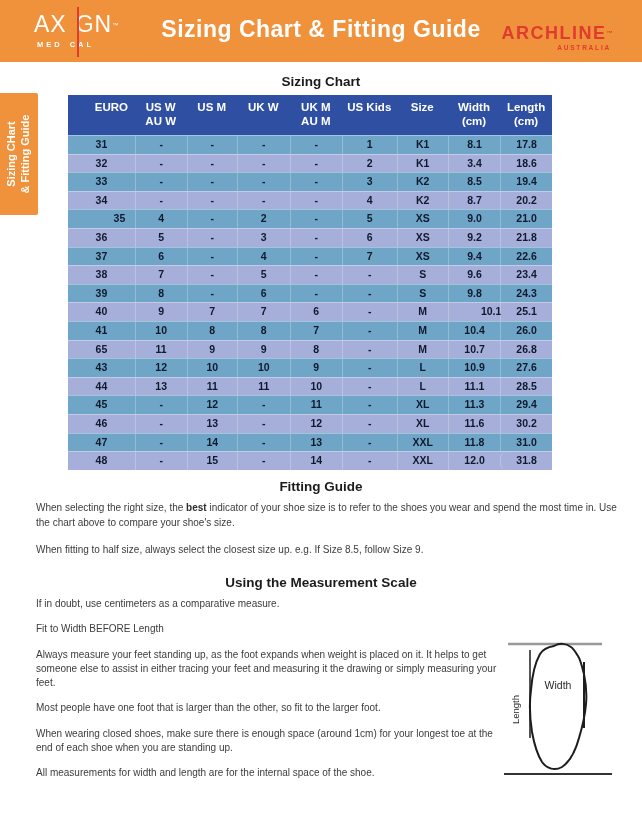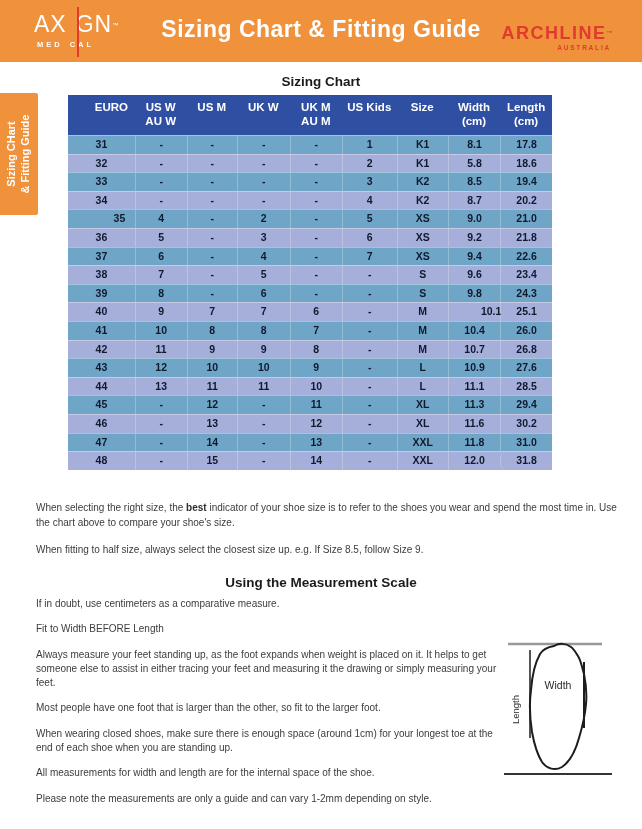--- a/index.html
+++ b/index.html
@@ -180,21 +180,21 @@
           <div class="td" style="width: 10.7%;">17.8</div>
         </div>
         <div class="tr alt">
           <div class="td" style="width: 13.8%;">32</div>
           <div class="td" style="width: 10.7%;">-</div>
           <div class="td" style="width: 10.4%;">-</div>
           <div class="td" style="width: 10.9%;">-</div>
           <div class="td" style="width: 10.8%;">-</div>
           <div class="td" style="width: 11.3%;">2</div>
           <div class="td" style="width: 10.6%;">K1</div>
-          <div class="td" style="width: 10.8%;">5.8</div>
+          <div class="td" style="width: 10.8%;">3.4</div>
           <div class="td" style="width: 10.7%;">18.6</div>
         </div>
         <div class="tr main">
           <div class="td" style="width: 13.8%;">33</div>
           <div class="td" style="width: 10.7%;">-</div>
           <div class="td" style="width: 10.4%;">-</div>
           <div class="td" style="width: 10.9%;">-</div>
           <div class="td" style="width: 10.8%;">-</div>
           <div class="td" style="width: 11.3%;">3</div>
           <div class="td" style="width: 10.6%;">K2</div>
@@ -283,21 +283,21 @@
           <div class="td" style="width: 10.7%;">10</div>
           <div class="td" style="width: 10.4%;">8</div>
           <div class="td" style="width: 10.9%;">8</div>
           <div class="td" style="width: 10.8%;">7</div>
           <div class="td" style="width: 11.3%;">-</div>
           <div class="td" style="width: 10.6%;">M</div>
           <div class="td" style="width: 10.8%;">10.4</div>
           <div class="td" style="width: 10.7%;">26.0</div>
         </div>
         <div class="tr alt">
-          <div class="td" style="width: 13.8%;">42</div>
+          <div class="td" style="width: 13.8%;">65</div>
           <div class="td" style="width: 10.7%;">11</div>
           <div class="td" style="width: 10.4%;">9</div>
           <div class="td" style="width: 10.9%;">9</div>
           <div class="td" style="width: 10.8%;">8</div>
           <div class="td" style="width: 11.3%;">-</div>
           <div class="td" style="width: 10.6%;">M</div>
           <div class="td" style="width: 10.8%;">10.7</div>
           <div class="td" style="width: 10.7%;">26.8</div>
         </div>
         <div class="tr main">
@@ -362,34 +362,34 @@
           <div class="td" style="width: 10.9%;">-</div>
           <div class="td" style="width: 10.8%;">14</div>
           <div class="td" style="width: 11.3%;">-</div>
           <div class="td" style="width: 10.6%;">XXL</div>
           <div class="td" style="width: 10.8%;">12.0</div>
           <div class="td" style="width: 10.7%; border-radius: 6px;">31.8</div>
         </div>
       </div>
   </div>
 
+  <div class="h2 h2-fitting">Fitting Guide</div>
   <div class="fitting-block body-text">
     <p><span>When selecting the right size, the </span><b class="inl">best</b><span> indicator of your shoe size is to refer to the shoes you wear and spend the most time in. Use the chart above to compare your shoe's size.</span></p>
     <p>When fitting to half size, always select the closest size up. e.g. If Size 8.5, follow Size 9.</p>
   </div>
 
   <div class="h2 h2-measure">Using the Measurement Scale</div>
   <div class="measure-block body-text">
       <p>If in doubt, use centimeters as a comparative measure.</p>
       <p>Fit to Width BEFORE Length</p>
       <p>Always measure your feet standing up, as the foot expands when weight is placed on it. It helps to get someone else to assist in either tracing your feet and measuring it the drawing or simply measuring your feet.</p>
       <p>Most people have one foot that is larger than the other, so fit to the larger foot.</p>
       <p>When wearing closed shoes, make sure there is enough space (around 1cm) for your longest toe at the end of each shoe when you are standing up.</p>
       <p>All measurements for width and length are for the internal space of the shoe.</p>
-      <p>Please note the measurements are only a guide and can vary 1-2mm depending on style.</p>
     </div>
 
   <div class="foot-diagram">
     <svg width="132" height="165" viewBox="0 0 132 165">
       <line x1="6" y1="8" x2="100" y2="8" stroke="#999999" stroke-width="2.5"></line>
       <path d="M 52 10 C 57 7, 64 7, 69 11 C 72 13, 74 17, 76 20 C 79 25, 80 31, 82 38 C 84 48, 85 58, 84 68 C 83 80, 80 92, 77 102 C 74 113, 69 125, 60 131 C 53 135, 45 133, 40 126 C 35 118, 32 107, 30 96 C 28 83, 27 68, 29 54 C 30 41, 33 27, 38 18 C 41 13, 46 11, 52 10 Z" fill="none" stroke="#1d1d1d" stroke-width="2"></path>
       <line x1="28" y1="14" x2="28" y2="102" stroke="#1d1d1d" stroke-width="1.5"></line>
       <line x1="82" y1="26" x2="82" y2="92" stroke="#1d1d1d" stroke-width="2"></line>
       <line x1="2" y1="138" x2="110" y2="138" stroke="#333333" stroke-width="2"></line>
     </svg>

